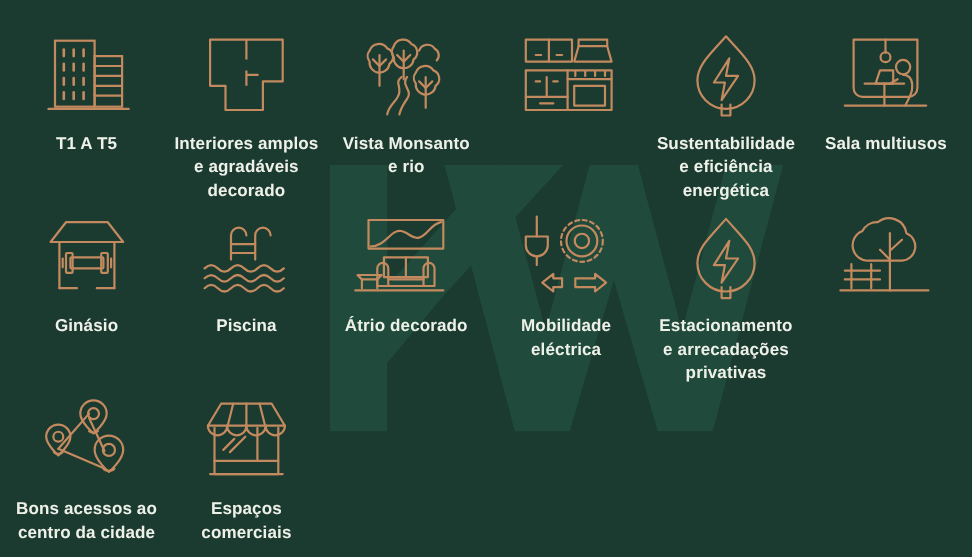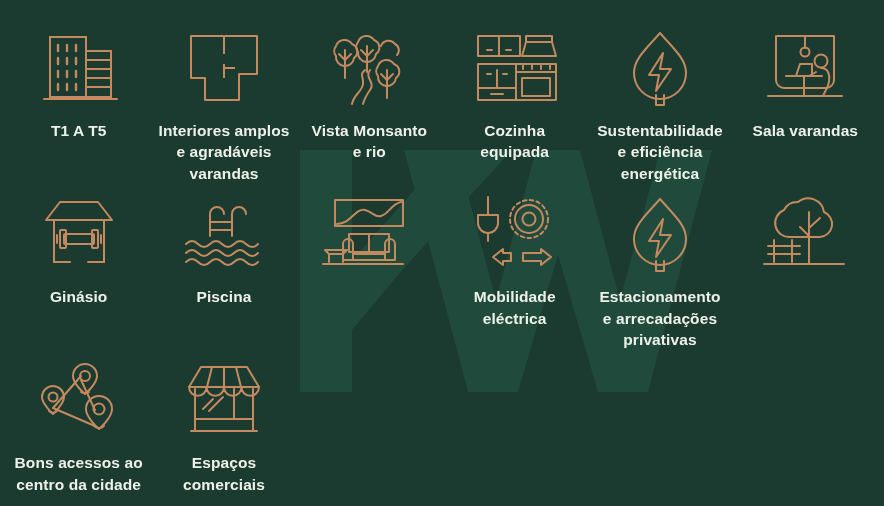--- a/index.html
+++ b/index.html
@@ -107,21 +107,21 @@
     <div class="icon-wrap">
       <svg width="82" height="76" viewBox="0 0 82 76" fill="none" stroke="#c48a5f" stroke-width="2" stroke-linejoin="round">
         <path d="M8 6 H74 V44 H56 V70 H22 V48 H8 Z"></path>
         <line x1="41" y1="6" x2="41" y2="24"></line>
         <line x1="41" y1="34" x2="41" y2="48"></line>
         <line x1="41" y1="38" x2="52" y2="38"></line>
       </svg>
     </div>
     <div class="label">Interiores amplos
 e agradáveis
-varandas</div>
+decorado</div>
   </div>
 
   <div class="cell">
     <div class="icon-wrap">
       <svg width="90" height="84" viewBox="0 0 90 84" fill="none" stroke="#c48a5f" stroke-width="2" stroke-linecap="round">
 
         <path d="M12 20 a9 9 0 0 1 16 -2 a8 8 0 0 1 2 14 a9 9 0 0 1 -18 -2 a8 8 0 0 1 0 -10"></path>
         <line x1="21" y1="24" x2="21" y2="52"></line>
         <line x1="21" y1="34" x2="15" y2="28"></line>
           <line x1="21" y1="34" x2="27" y2="28"></line>
@@ -169,22 +169,20 @@
 
         <line x1="46" y1="42" x2="86" y2="42"></line>
         <line x1="53" y1="35" x2="53" y2="39"></line>
         <line x1="62" y1="35" x2="62" y2="39"></line>
         <line x1="71" y1="35" x2="71" y2="39"></line>
         <line x1="80" y1="35" x2="80" y2="39"></line>
 
         <rect x="52" y="48" width="28" height="18"></rect>
       </svg>
     </div>
-    <div class="label">Cozinha
-equipada</div>
   </div>
 
   <div class="cell">
     <div class="icon-wrap">
       <svg width="72" height="82" viewBox="0 0 72 82" fill="none" stroke="#c48a5f" stroke-width="2" stroke-linecap="round" stroke-linejoin="round">
         <path d="M36 6 C50 22 62 32 62 46 A26 26 0 0 1 10 46 C10 32 22 22 36 6 Z"></path>
         <path d="M32 68 v10 h8 v-10"></path>
         <path d="M39 26 L25 48 H35 L32 64 L47 42 H36 Z"></path>
       </svg>
     </div>
@@ -205,21 +203,21 @@
         <line x1="24" y1="46" x2="60" y2="46"></line>
         <line x1="42" y1="46" x2="42" y2="66"></line>
 
         <path d="M38 34 L34 46 H50 L50 34 Z"></path>
 
         <circle cx="59" cy="31" r="6.5"></circle>
         <path d="M59 38 c8 0 9 8 8 14 c-1 6 -4 9 -6 14"></path>
         <path d="M54 42 l-7 4"></path>
       </svg>
     </div>
-    <div class="label">Sala varandas</div>
+    <div class="label">Sala multiusos</div>
   </div>
 
   <div class="cell">
     <div class="icon-wrap">
       <svg width="82" height="76" viewBox="0 0 82 76" fill="none" stroke="#c48a5f" stroke-width="2" stroke-linecap="round" stroke-linejoin="round">
         <path d="M8 24 L22 6 H60 L74 24 Z"></path>
         <path d="M16 24 V66"></path>
         <path d="M66 24 V66"></path>
         <path d="M16 66 H32"></path>
         <path d="M50 66 H66"></path>
@@ -262,20 +260,21 @@
         <path d="M64 48 a5 5 0 0 1 10 0 v16 h-10 Z"></path>
         <line x1="32" y1="58" x2="64" y2="58"></line>
         <line x1="32" y1="64" x2="64" y2="64"></line>
 
         <path d="M4 54 h22 l-4 4 H8 Z"></path>
         <line x1="8" y1="58" x2="8" y2="66"></line>
         <line x1="22" y1="58" x2="22" y2="66"></line>
         <line x1="2" y1="68" x2="82" y2="68"></line>
       </svg>
     </div>
+    <div class="label">Átrio decorado</div>
   </div>
 
   <div class="cell">
     <div class="icon-wrap">
       <svg width="96" height="82" viewBox="0 0 96 82" fill="none" stroke="#c48a5f" stroke-width="2" stroke-linecap="round" stroke-linejoin="round">
 
         <line x1="21" y1="4" x2="21" y2="22"></line>
         <path d="M11 22 h20 v8 a10 10 0 0 1 -20 0 Z"></path>
         <line x1="21" y1="40" x2="21" y2="48"></line>
 

